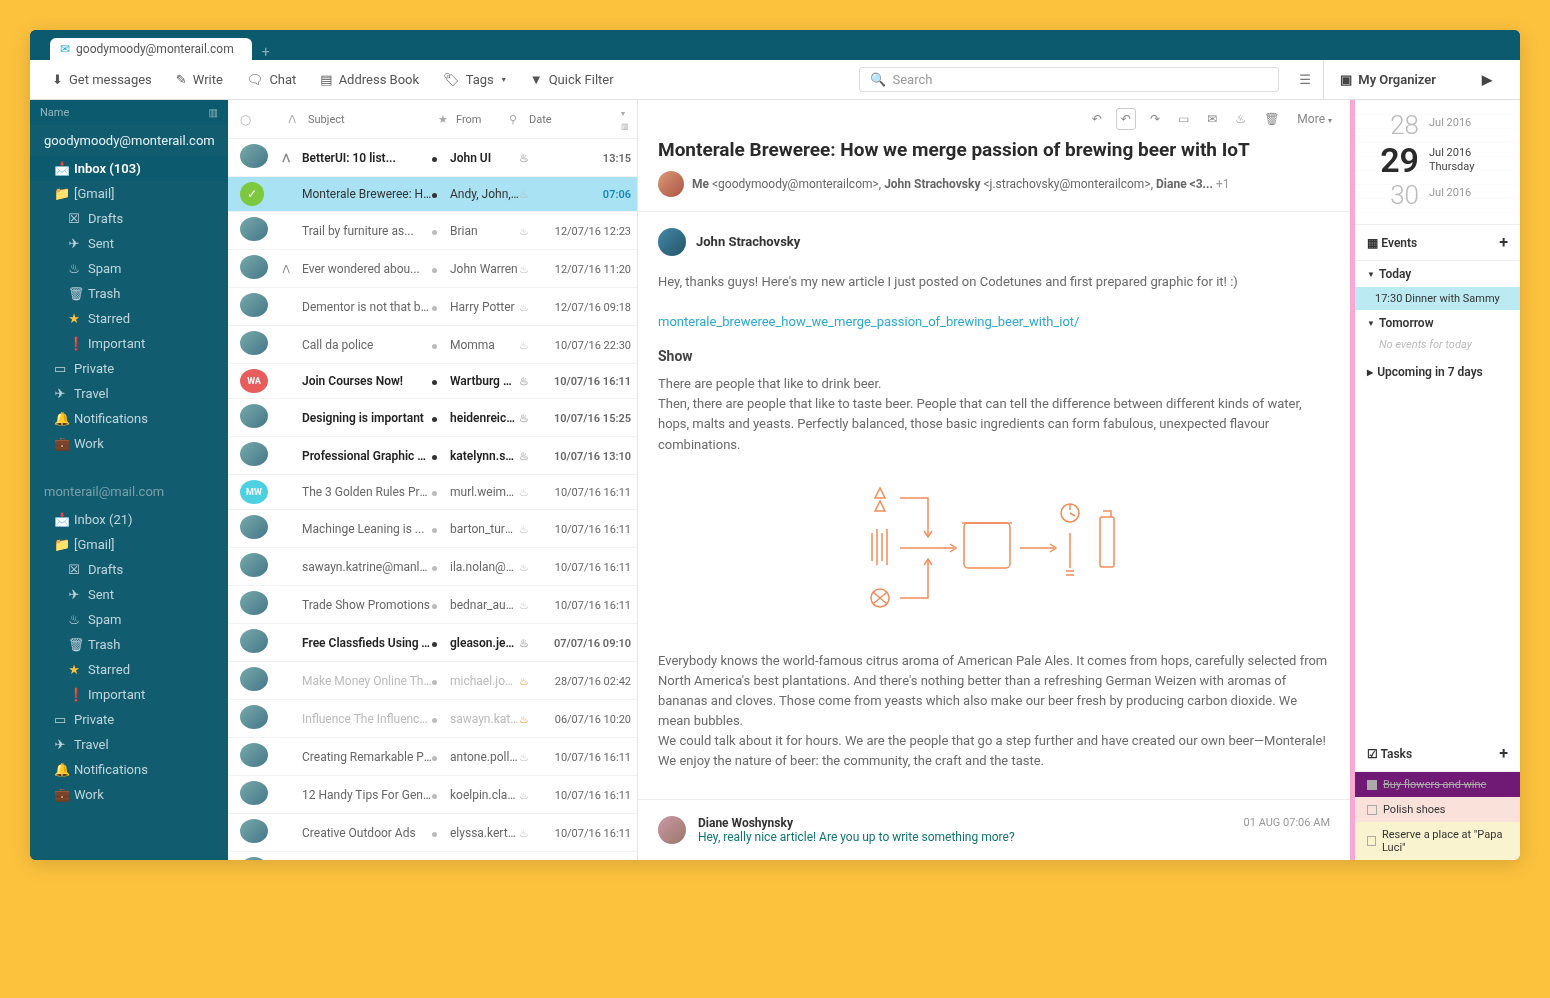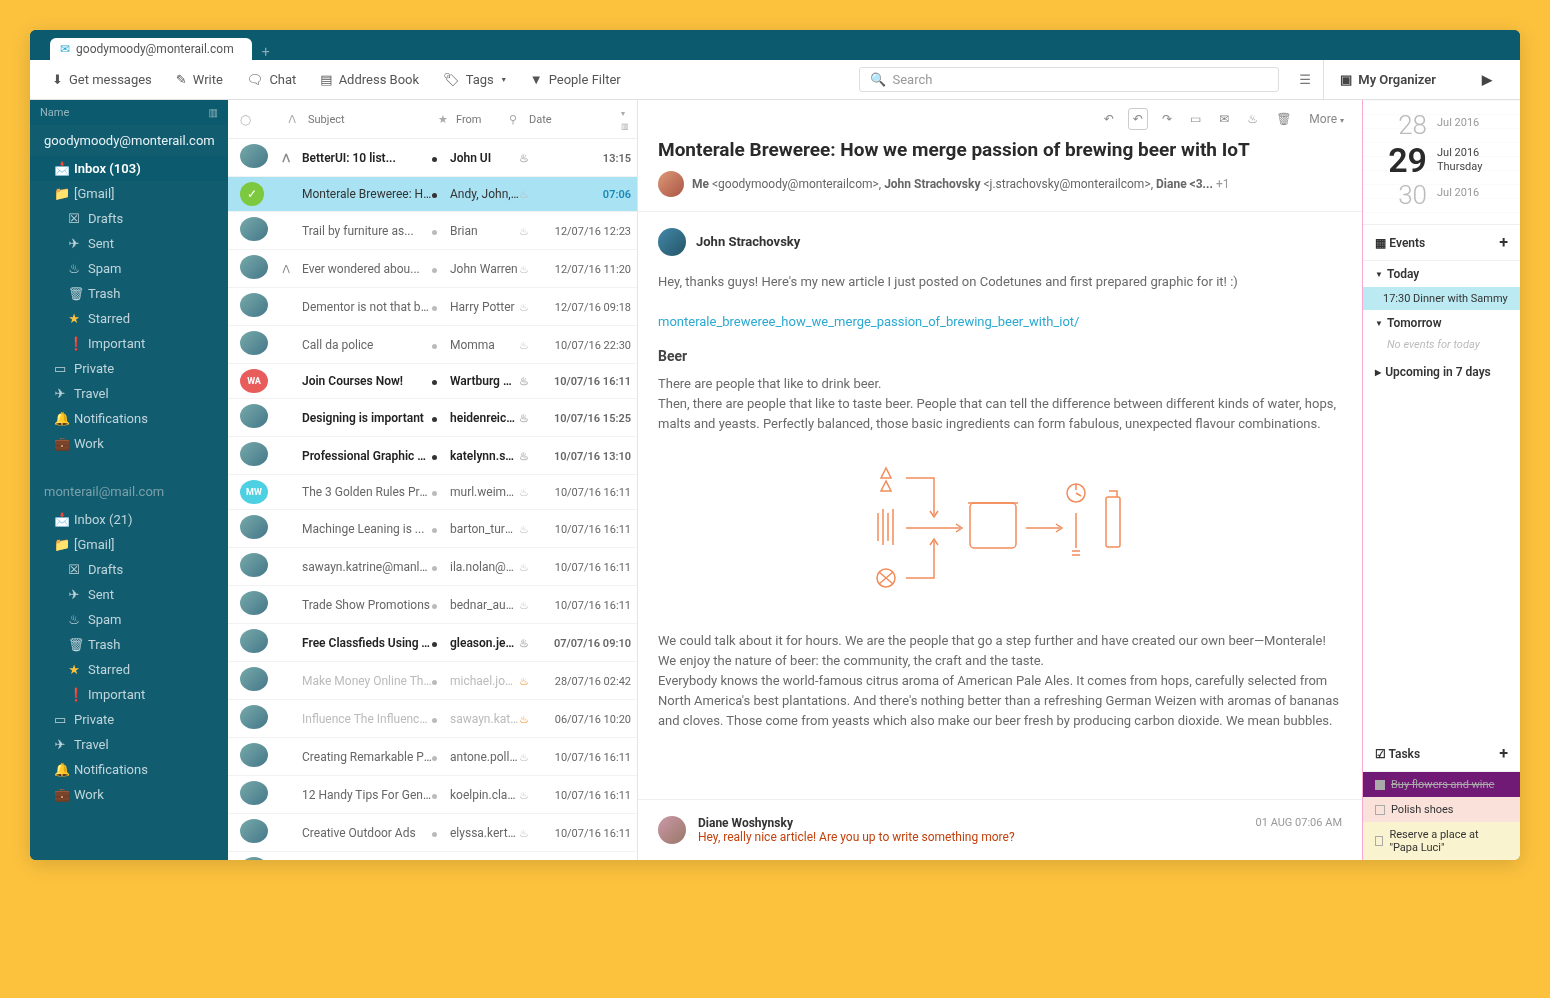--- a/index.html
+++ b/index.html
@@ -63,23 +63,23 @@
 .reader-body { flex: 1; overflow-y: auto; padding: 16px 20px; font-size: 13px; color: #6a6a6a; line-height: 1.55; }
 .body-author { display: flex; align-items: center; gap: 10px; margin-bottom: 16px; }
 .body-author .av { width: 28px; height: 28px; border-radius: 50%; background: linear-gradient(135deg,#48a,#256); }
 .body-author .nm { font-weight: 700; color: #333; }
 .link { color: #2aa9d2; }
 .beer-h { font-weight: 700; color: #444; margin: 14px 0 6px; font-size: 14px; }
 .diagram { margin: 18px auto; }
 .reply-box { border-top: 1px solid #eee; padding: 16px 20px; display: flex; gap: 12px; align-items: flex-start; }
 .reply-box .av { width: 28px; height: 28px; border-radius: 50%; background: linear-gradient(135deg,#c9a,#976); }
 .reply-name { font-weight: 700; color: #333; font-size: 12px; }
-.reply-text { color: #c2410c; font-size: 12px; }
+.reply-text { color: #0f766e; font-size: 12px; }
 .reply-date { margin-left: auto; color: #999; font-size: 11px; }
-.organizer { width: 158px; background: #fff; border-left: 1px solid #f9a8d4; display: flex; flex-direction: column; font-size: 12px; }
+.organizer { width: 170px; background: #fff; border-left: 5px solid #f9a8d4; display: flex; flex-direction: column; font-size: 12px; }
 .cal { background: repeating-linear-gradient(to bottom, #fafafa, #fafafa 1px, #fff 1px, #fff 14px); padding: 10px 0 14px; border-bottom: 1px solid #eee; }
 .cal-row { display: flex; align-items: flex-start; padding: 0 14px; }
 .cal-num { font-size: 26px; color: #bbb; width: 50px; text-align: right; font-weight: 300; }
 .cal-num.today { color: #2a2a2a; font-size: 34px; font-weight: 600; }
 .cal-label { font-size: 11px; color: #999; margin-left: 10px; margin-top: 6px; line-height: 1.3; }
 .cal-label.today { color: #444; }
 .sect-h { padding: 8px 12px; font-weight: 600; color: #333; display: flex; align-items: center; justify-content: space-between; border-bottom: 1px solid #f0f0f0; }
 .sect-sub { padding: 6px 12px; font-weight: 600; font-size: 12px; color: #333; display: flex; align-items: center; gap: 4px; }
 .event-item { background: #bbeaf2; padding: 5px 12px 5px 20px; font-size: 11px; color: #333; }
 .no-events { padding: 2px 12px 8px 24px; color: #bbb; font-style: italic; font-size: 11px; }
@@ -122,21 +122,21 @@
         <span>▤</span>
         <span>Address Book</span>
       </div>
     <div class="tool-btn">
         <span>🏷</span>
         <span>Tags</span>
         <span style="font-size:8px;margin-left:2px">▾</span>
       </div>
     <div class="tool-btn">
         <span>▼</span>
-        <span>People Filter</span>
+        <span>Quick Filter</span>
       </div>
     <div class="search-box">
       <span>🔍</span>
       <span>Search</span>
     </div>
     <div class="hamburger">☰</div>
     <div class="organizer-toggle">
       <span>▣</span>
       <span>My Organizer</span>
       <span style="margin-left:40px">▶</span>
@@ -461,21 +461,21 @@
         </div>
       </div>
       <div class="reader-body">
         <div class="body-author">
           <div class="av"></div>
           <div class="nm">John Strachovsky</div>
         </div>
         <p>Hey, thanks guys! Here's my new article I just posted on Codetunes and first prepared graphic for it! :)</p>
         <br>
         <div><span class="link">monterale_breweree_how_we_merge_passion_of_brewing_beer_with_iot/</span></div>
-        <div class="beer-h">Beer</div>
+        <div class="beer-h">Show</div>
         <p>There are people that like to drink beer.</p>
         <p>Then, there are people that like to taste beer. People that can tell the difference between different kinds of water, hops, malts and yeasts. Perfectly balanced, those basic ingredients can form fabulous, unexpected flavour combinations.</p>
         
         <svg class="diagram" width="300" height="160" viewBox="0 0 300 160">
           <g stroke="#f28c5a" stroke-width="1.5" fill="none">
             <path d="M36 15 l-5 10 l10 0 z M36 28 l-5 10 l10 0 z"></path>
             <path d="M28 60 l0 28 M33 56 l0 36 M38 60 l0 28 M43 56 l0 36"></path>
             <circle cx="36" cy="125" r="9"></circle>
               <path d="M29 119 l14 12 M43 119 l-14 12"></path>
             <path d="M56 75 L110 75" stroke-dasharray="0"></path>
@@ -488,22 +488,22 @@
               <path d="M118 50 l50 0"></path>
             <path d="M176 75 L210 75"></path>
               <path d="M206 71 l6 4 l-6 4"></path>
             <circle cx="226" cy="40" r="9"></circle>
               <path d="M226 31 l0 6 M226 40 l5 3"></path>
             <path d="M226 60 l0 35 M222 98 l8 0 M222 102 l8 0"></path>
             <rect x="256" y="44" width="14" height="50" rx="2"></rect>
               <path d="M259 38 l8 0 l0 6"></path>
           </g>
         </svg>
+        <p>Everybody knows the world-famous citrus aroma of American Pale Ales. It comes from hops, carefully selected from North America's best plantations. And there's nothing better than a refreshing German Weizen with aromas of bananas and cloves. Those come from yeasts which also make our beer fresh by producing carbon dioxide. We mean bubbles.</p>
         <p>We could talk about it for hours. We are the people that go a step further and have created our own beer—Monterale! We enjoy the nature of beer: the community, the craft and the taste.</p>
-        <p>Everybody knows the world-famous citrus aroma of American Pale Ales. It comes from hops, carefully selected from North America's best plantations. And there's nothing better than a refreshing German Weizen with aromas of bananas and cloves. Those come from yeasts which also make our beer fresh by producing carbon dioxide. We mean bubbles.</p>
         <br>
         
         
       </div>
       <div class="reply-box">
         <div class="av"></div>
         <div style="flex:1">
           <div class="reply-name">Diane Woshynsky</div>
           <div class="reply-text">Hey, really nice article! Are you up to write something more?</div>
         </div>

